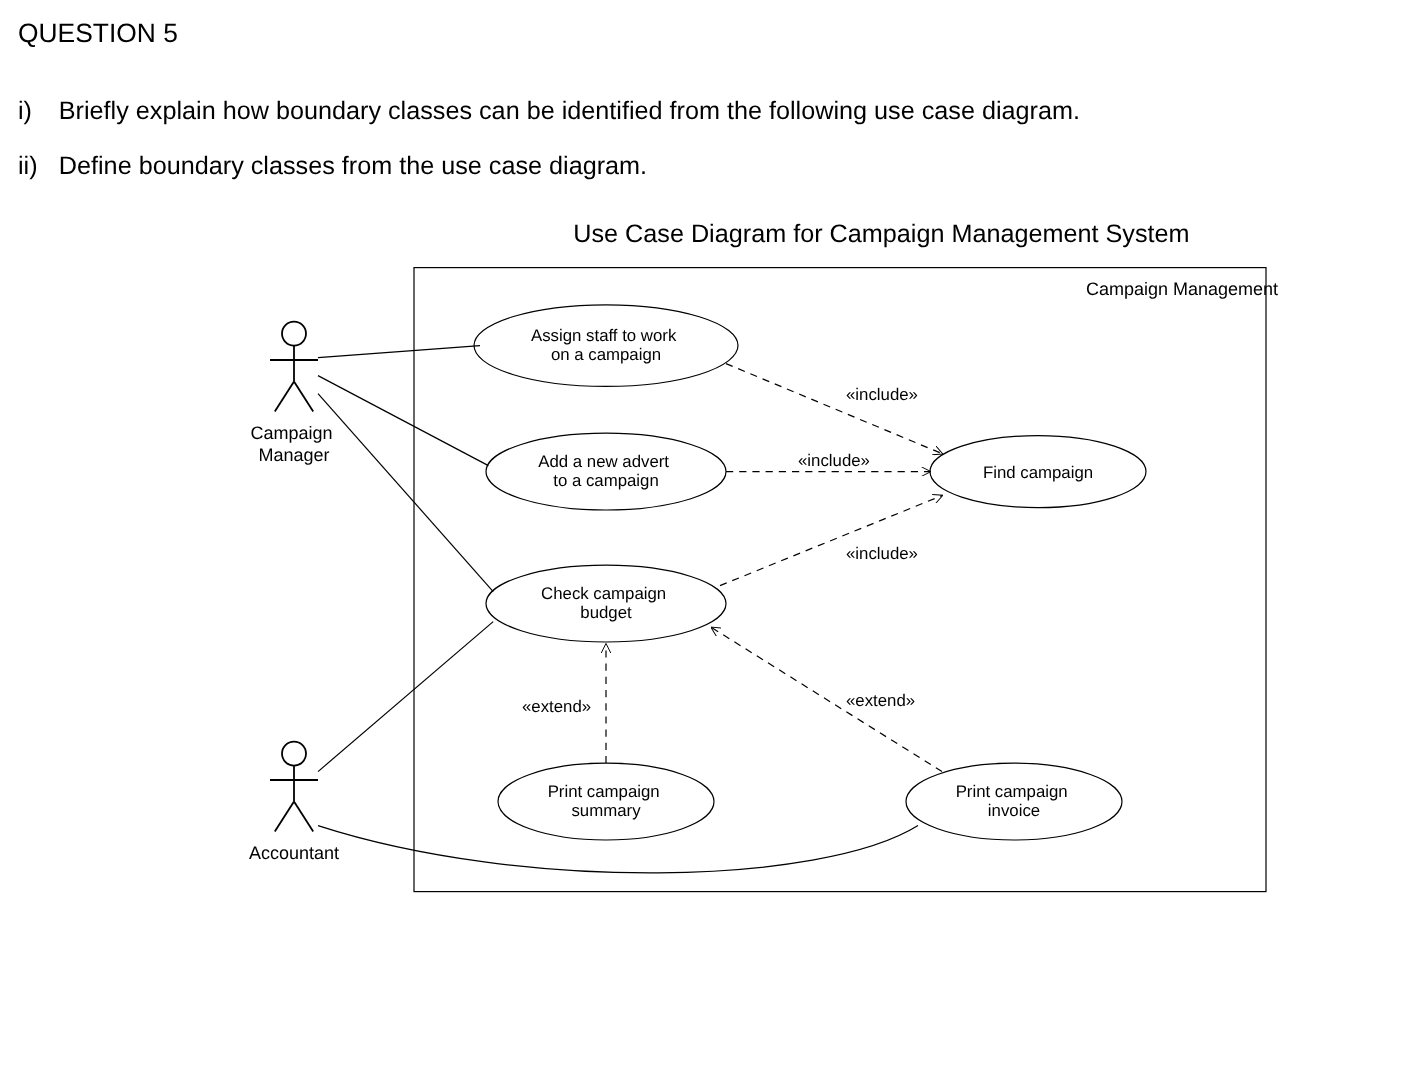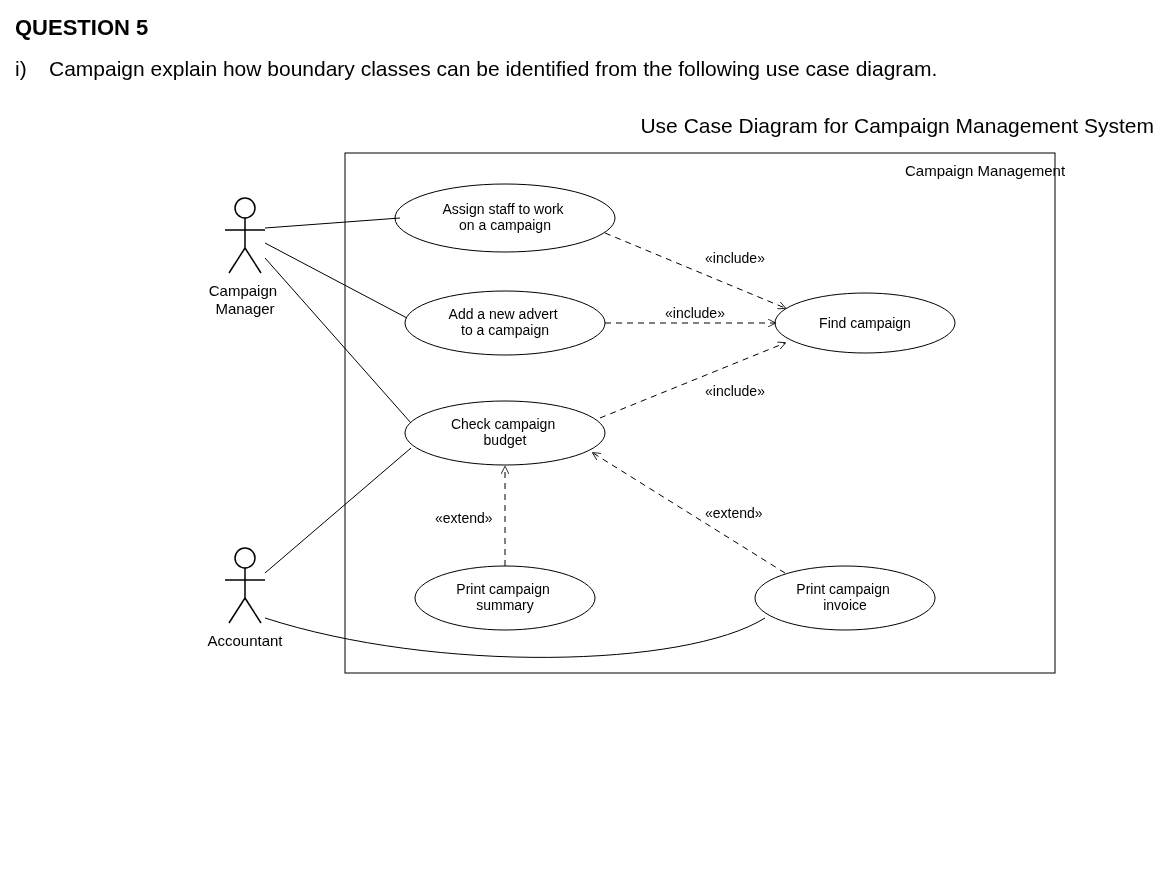--- a/index.html
+++ b/index.html
@@ -6,57 +6,61 @@
     margin: 0;
     padding: 15px;
     font-family: Arial, Helvetica, sans-serif;
     color: #000;
     background: #fff;
     width: 1169px;
     box-sizing: border-box;
   }
   .q-title {
     font-size: 22px;
-    font-weight: bold;
-    margin-bottom: 8px;
+    font-weight: normal;
+    margin-bottom: 32px;
   }
   .q-list {
     font-size: 21px;
     line-height: 1.9;
     margin-bottom: 25px;
   }
   .q-item {
     display: flex;
     margin-bottom: 6px;
   }
   .q-num {
     width: 34px;
     flex-shrink: 0;
   }
   .q-text { flex: 1; }
   .diagram-wrap {
     margin-left: 170px;
   }
   .diag-title {
     font-size: 21px;
-    text-align: right;
+    text-align: center;
     margin-left: 130px;
     margin-bottom: 10px;
   }
   svg { display: block; }
 </style>
 </head>
 <body>
 
 <div class="q-title">QUESTION 5</div>
 
 <div class="q-list">
   <div class="q-item">
     <div class="q-num">i)</div>
-    <div class="q-text">Campaign explain how boundary classes can be identified from the following use case diagram.</div>
+    <div class="q-text">Briefly explain how boundary classes can be identified from the following use case diagram.</div>
+  </div>
+  <div class="q-item">
+    <div class="q-num">ii)</div>
+    <div class="q-text">Define boundary classes from the use case diagram.</div>
   </div>
 </div>
 
 <div class="diagram-wrap">
   <div class="diag-title">Use Case Diagram for Campaign Management System</div>
 
   <svg width="880" height="530" viewBox="0 0 880 530">
     <defs>
       <marker id="arrow" viewBox="0 0 10 10" refX="9" refY="5" markerWidth="8" markerHeight="8" orient="auto-start-reverse">
         <path d="M0,0 L10,5 L0,10" fill="none" stroke="#000" stroke-width="1"></path>

